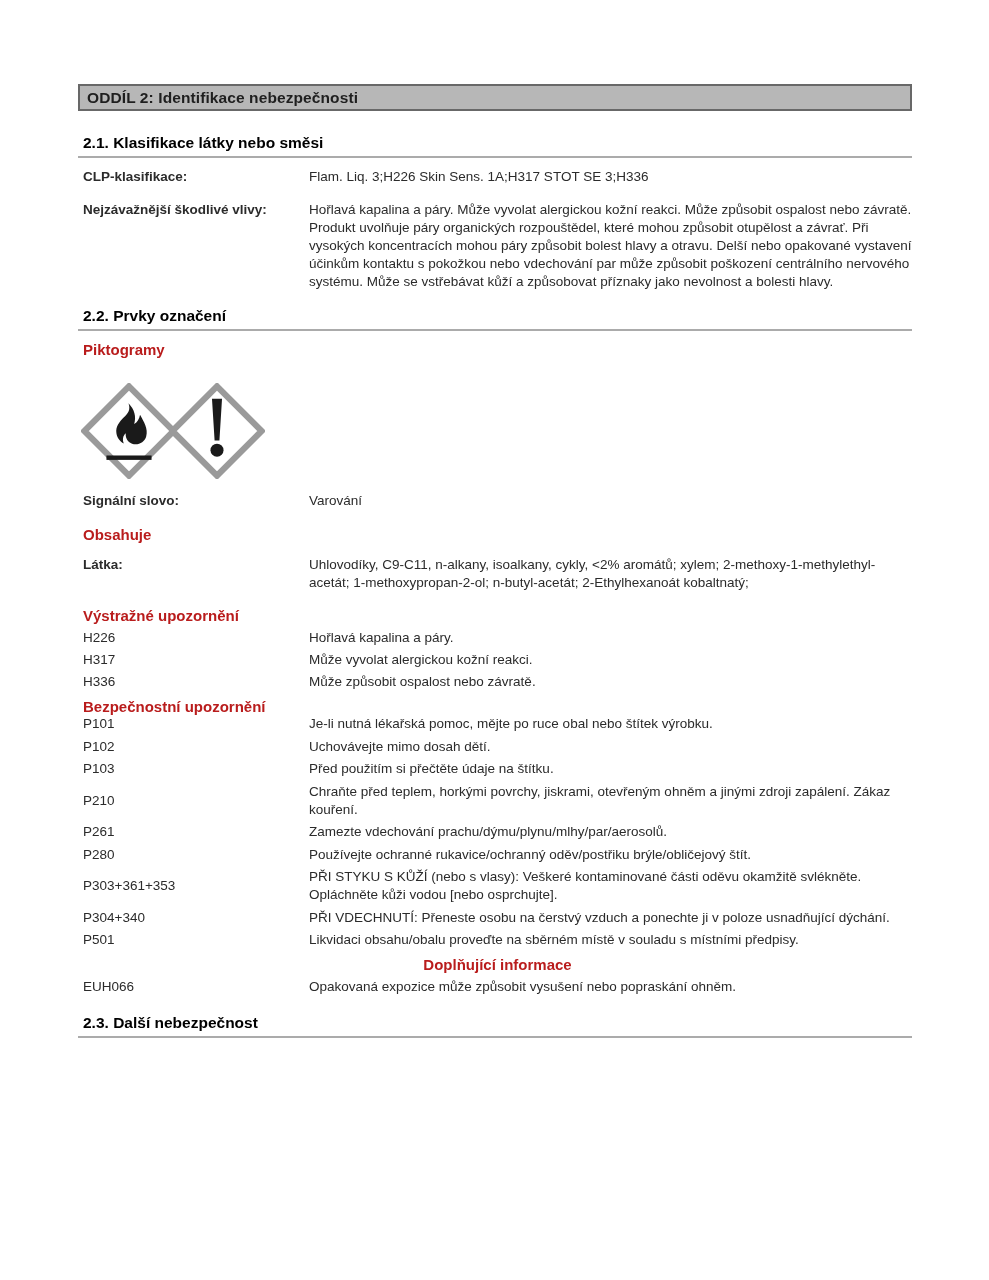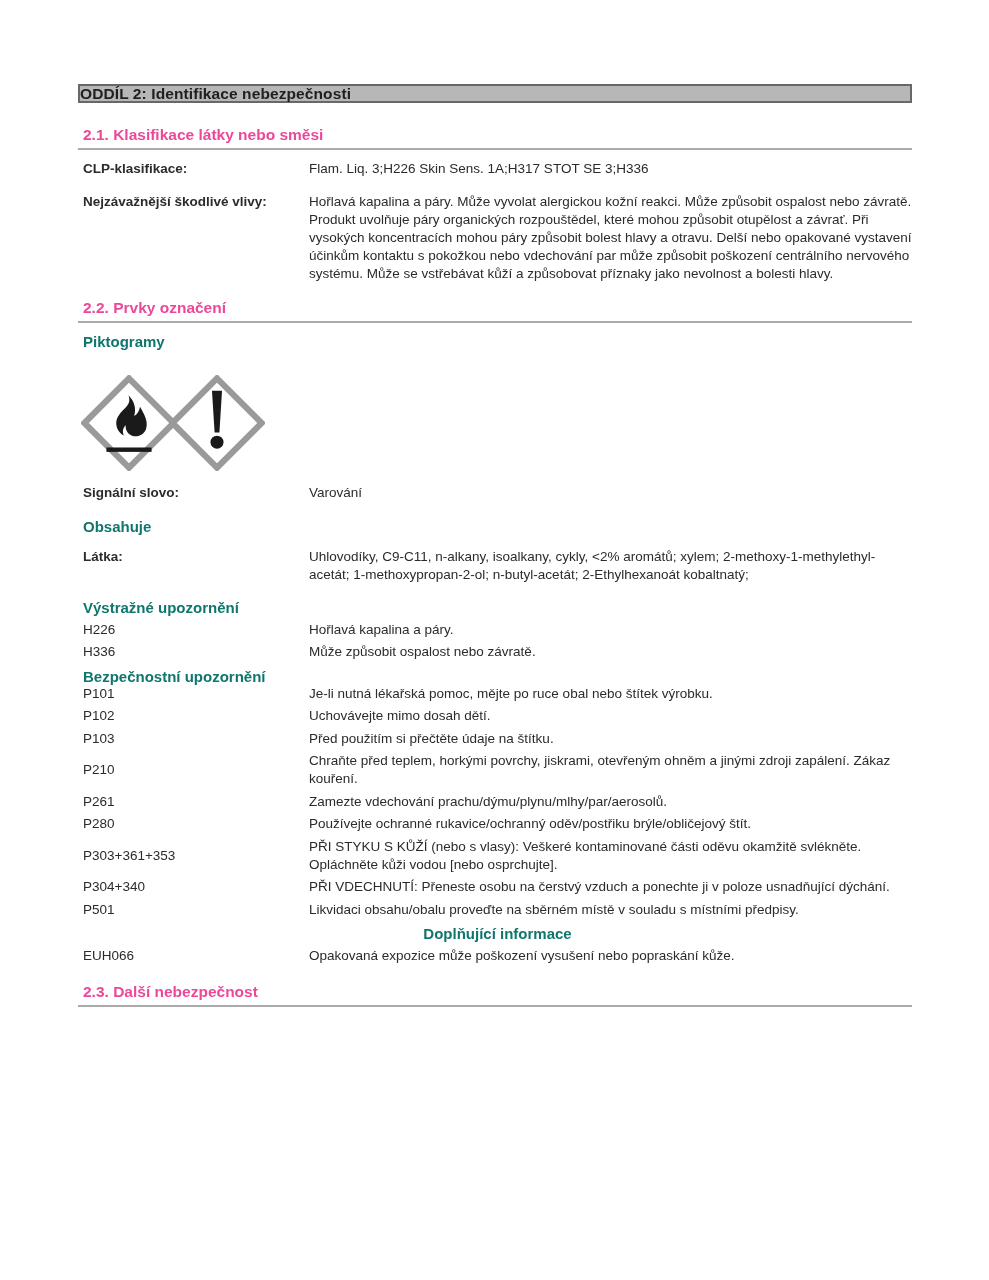--- a/index.html
+++ b/index.html
@@ -17,44 +17,45 @@
   .page {
     box-sizing: border-box;
     width: 989px;
     padding: 84px 77px 0 78px;
   }
   
   .section-bar {
     box-sizing: border-box;
     background: #b7b7b7;
     border: 2px solid #686868;
-    height: 19px;
+    height: 27px;
     display: flex;
     align-items: center;
+    padding-left: 7px;
     font-weight: bold;
     font-size: 15.5px;
     color: #1f1f1f;
     letter-spacing: 0.1px;
   }
   
   .rule-heading {
     font-size: 15.5px;
     font-weight: bold;
-    color: #ec4899;
+    color: #000000;
     border-bottom: 2px solid #ababab;
     padding: 0 0 4px 5px;
     margin: 16px 0 10px 0;
   }
   .rule-heading.first { margin-top: 23px; }
   .rule-heading.last  { margin-top: 18px; }
   
   .group-heading {
     font-size: 15px;
     font-weight: bold;
-    color: #0f766e;
+    color: #b91c1c;
     margin: 7px 0 7px 5px;
   }
   
   .row {
     display: grid;
     grid-template-columns: 226px 1fr;
     font-size: 13.5px;
     line-height: 1.33;
     margin: 0 0 5px 5px;
   }
@@ -134,20 +135,24 @@
       <div class="value">Uhlovodíky, C9-C11, n-alkany, isoalkany, cykly, &lt;2% aromátů; xylem; 2-methoxy-1-methylethyl-acetát; 1-methoxypropan-2-ol; n-butyl-acetát; 2-Ethylhexanoát kobaltnatý;</div>
     </div>
 
     <div class="group-heading" style="margin-bottom:5px;">Výstražné upozornění</div>
     <div>
       <div class="row stmt">
           <div>H226</div>
           <div>Hořlavá kapalina a páry.</div>
         </div>
         <div class="row stmt">
+          <div>H317</div>
+          <div>Může vyvolat alergickou kožní reakci.</div>
+        </div>
+        <div class="row stmt">
           <div>H336</div>
           <div>Může způsobit ospalost nebo závratě.</div>
         </div>
     </div>
 
     <div class="group-heading" style="margin-bottom:0;">Bezpečnostní upozornění</div>
     <div>
       <div class="row stmt">
           <div>P101</div>
           <div>Je-li nutná lékařská pomoc, mějte po ruce obal nebo štítek výrobku.</div>
@@ -183,21 +188,21 @@
         <div class="row stmt">
           <div>P501</div>
           <div>Likvidaci obsahu/obalu proveďte na sběrném místě v souladu s místními předpisy.</div>
         </div>
     </div>
 
     <div class="group-heading" style="margin-bottom:5px;text-align:center;">Doplňující informace</div>
     <div>
       <div class="row stmt">
           <div>EUH066</div>
-          <div>Opakovaná expozice může poškození vysušení nebo popraskání kůže.</div>
+          <div>Opakovaná expozice může způsobit vysušení nebo popraskání ohněm.</div>
         </div>
     </div>
   </section>
 
   <section>
     <h2 class="rule-heading last">2.3. Další nebezpečnost</h2>
     <div style="margin-top:12px;">
       <div class="plain"></div>
         <div class="plain"></div>
     </div>

